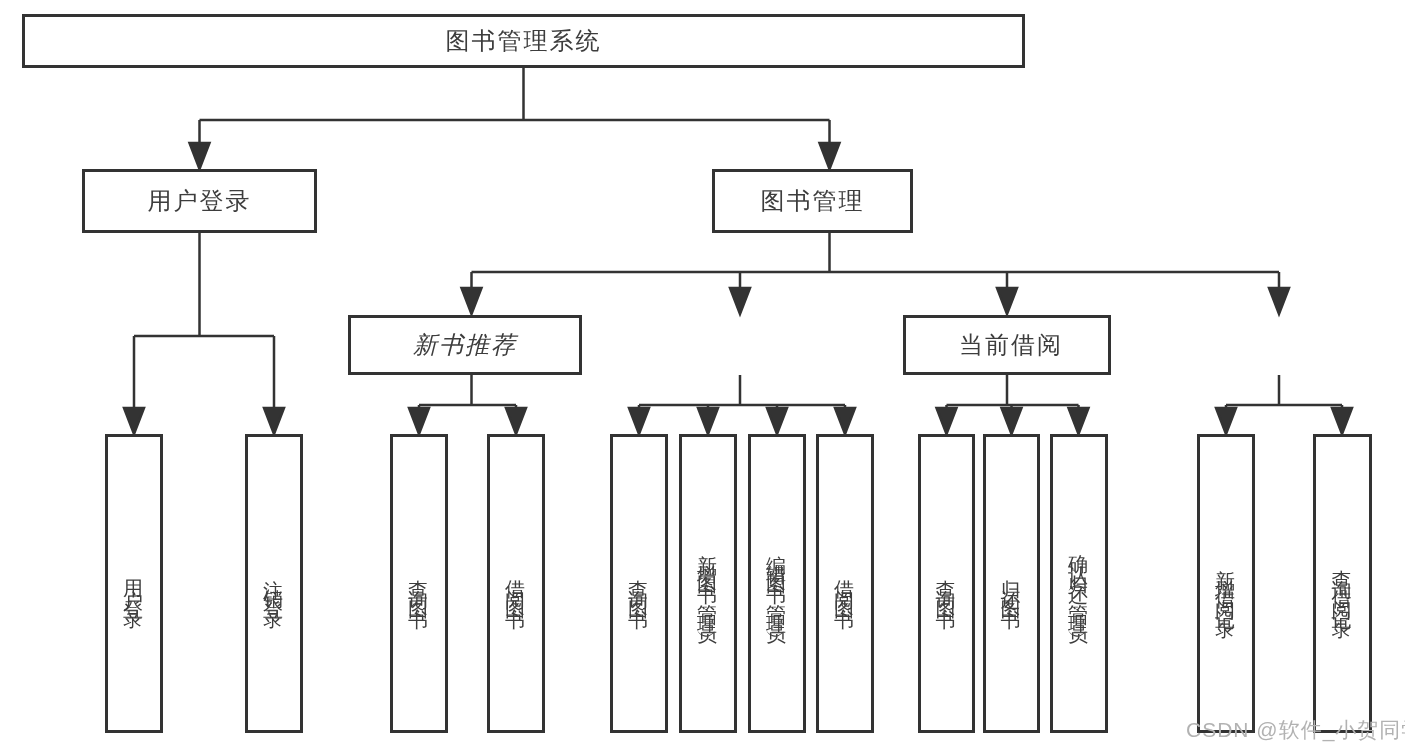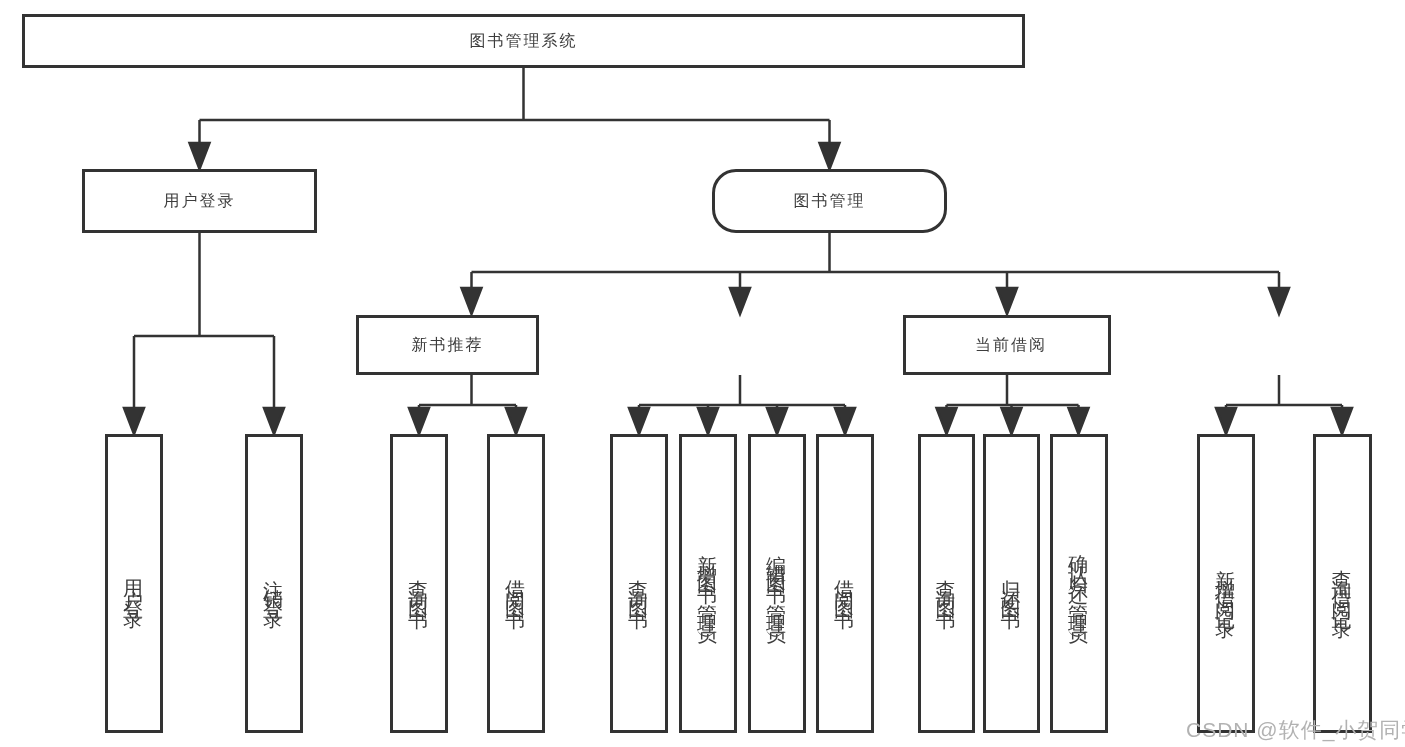--- a/index.html
+++ b/index.html
@@ -20,38 +20,38 @@
   }
   .node {
     position: absolute;
     background: #ffffff;
     border: 3px solid #333333;
     box-sizing: border-box;
     display: flex;
     align-items: center;
     justify-content: center;
     color: #3d3d3d;
-    font-size: 16px;
+    font-size: 24px;
     letter-spacing: 2px;
     white-space: nowrap;
   }
   .node.v {
     writing-mode: vertical-rl;
     text-orientation: mixed;
     letter-spacing: 10px;
     font-size: 20px;
     white-space: normal;
   }
   
   #n-root        { left: 22px;   top: 14px;  width: 1003px; height: 54px; }
   
   #n-user-login  { left: 82px;   top: 169px; width: 235px;  height: 64px; }
-  #n-book-mgmt   { left: 712px;  top: 169px; width: 235px;  height: 64px; border-radius: 24px; }
+  #n-book-mgmt   { left: 712px;  top: 169px; width: 201px;  height: 64px; }
   
-  #n-new-books   { left: 356px;  top: 315px; width: 183px;  height: 60px; }
+  #n-new-books   { left: 348px;  top: 315px; width: 234px;  height: 60px; font-style: italic; }
   #n-borrowing   { left: 634px;  top: 315px; width: 212px;  height: 60px; }
   #n-current     { left: 903px;  top: 315px; width: 208px;  height: 60px; padding-left: 8px; }
   #n-records     { left: 1171px; top: 315px; width: 216px;  height: 60px; }
   
   .leaf          { top: 434px; height: 299px; width: 58px; }
   #l-user-login  { left: 105px; }
   #l-logout      { left: 245px; }
   #l-nb-query    { left: 390px; }
   #l-nb-borrow   { left: 487px; }
   #l-bb-query    { left: 610px; }

